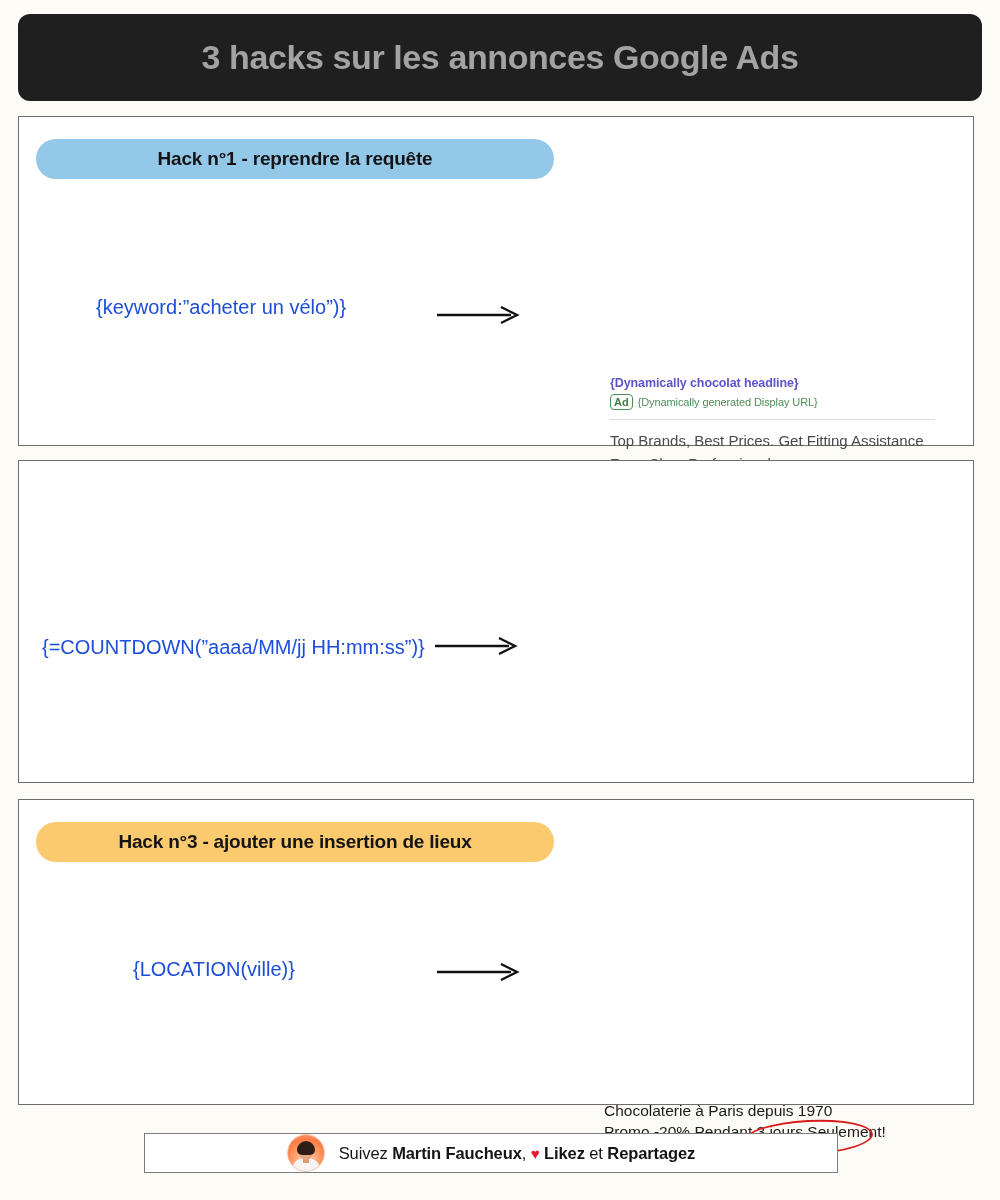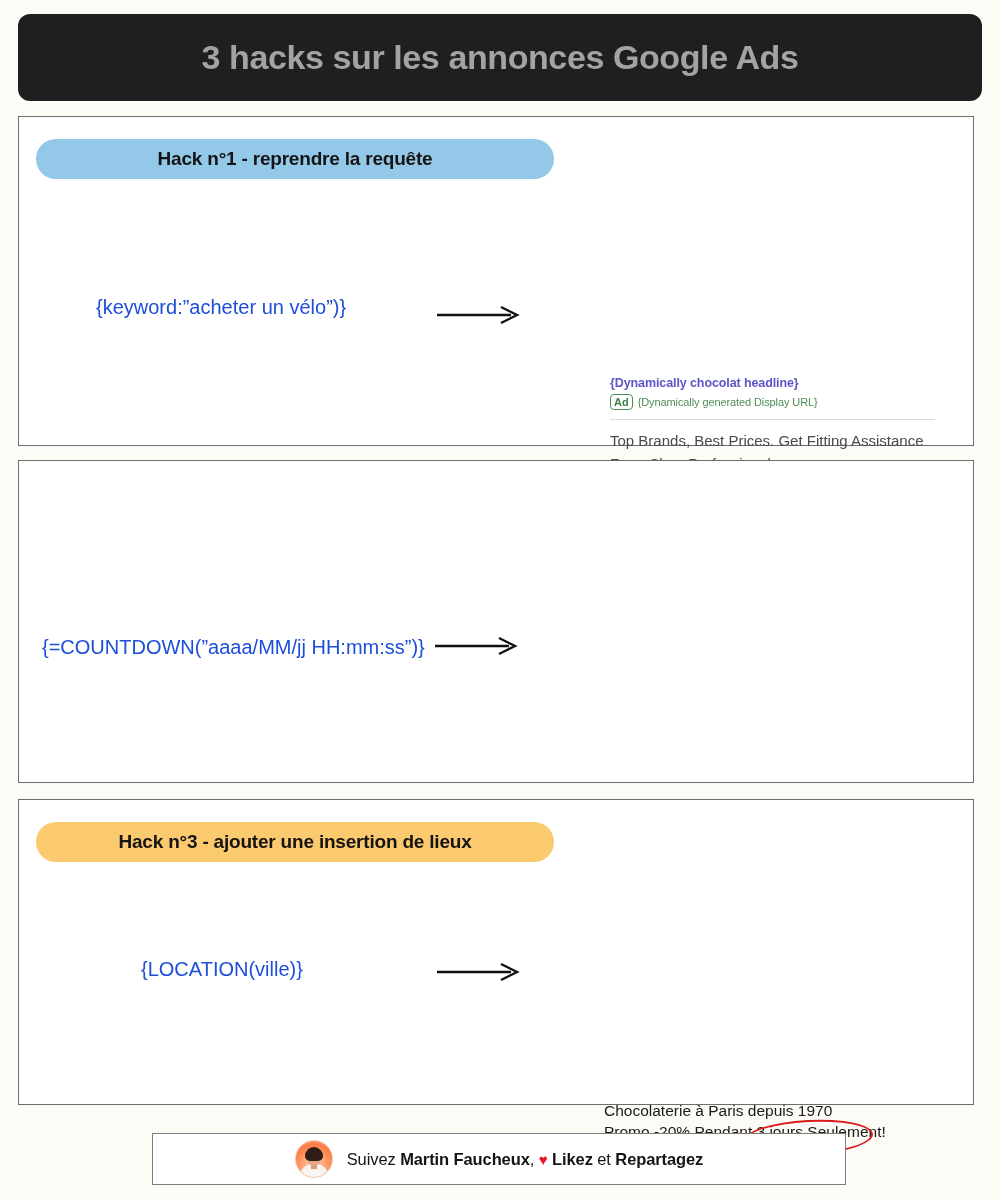--- a/index.html
+++ b/index.html
@@ -172,24 +172,24 @@
     height: 31px;
     border: 2px solid #d81b1b;
     border-radius: 50%;
     transform: rotate(-3deg);
     pointer-events: none;
   }
 
   
   .footer {
     position: absolute;
-    left: 152px;
+    left: 144px;
     top: 1133px;
     width: 694px;
-    height: 52px;
+    height: 40px;
     background: #ffffff;
     border: 1px solid #7d7d7d;
     box-sizing: border-box;
     display: flex;
     align-items: center;
     justify-content: center;
     gap: 14px;
   }
   .avatar {
     width: 36px;
@@ -292,21 +292,21 @@
       <div class="ad2-line">Promo -20% Pendant 3 jours Seulement!</div>
       <div class="ellipse-anno"></div>
     </div>
   </div>
 
   <div class="card" id="card-3">
     <div class="pill orange">
       <span class="pill-label">Hack n°3 - ajouter une insertion de lieux</span>
     </div>
 
-    <div class="formula" style="left:122px; top:158px;">{LOCATION(ville)}</div>
+    <div class="formula" style="left:114px; top:158px;">{LOCATION(ville)}</div>
 
     <div class="arrow-wrap" style="left:418px; top:162px;">
       <svg width="84" height="20" viewBox="0 0 84 20">
         <line x1="0" y1="10" x2="74" y2="10" stroke="#111" stroke-width="2.4"></line>
         <polyline points="64,2 80,10 64,18" fill="none" stroke="#111" stroke-width="2.4"></polyline>
       </svg>
     </div>
 
   </div>
 

